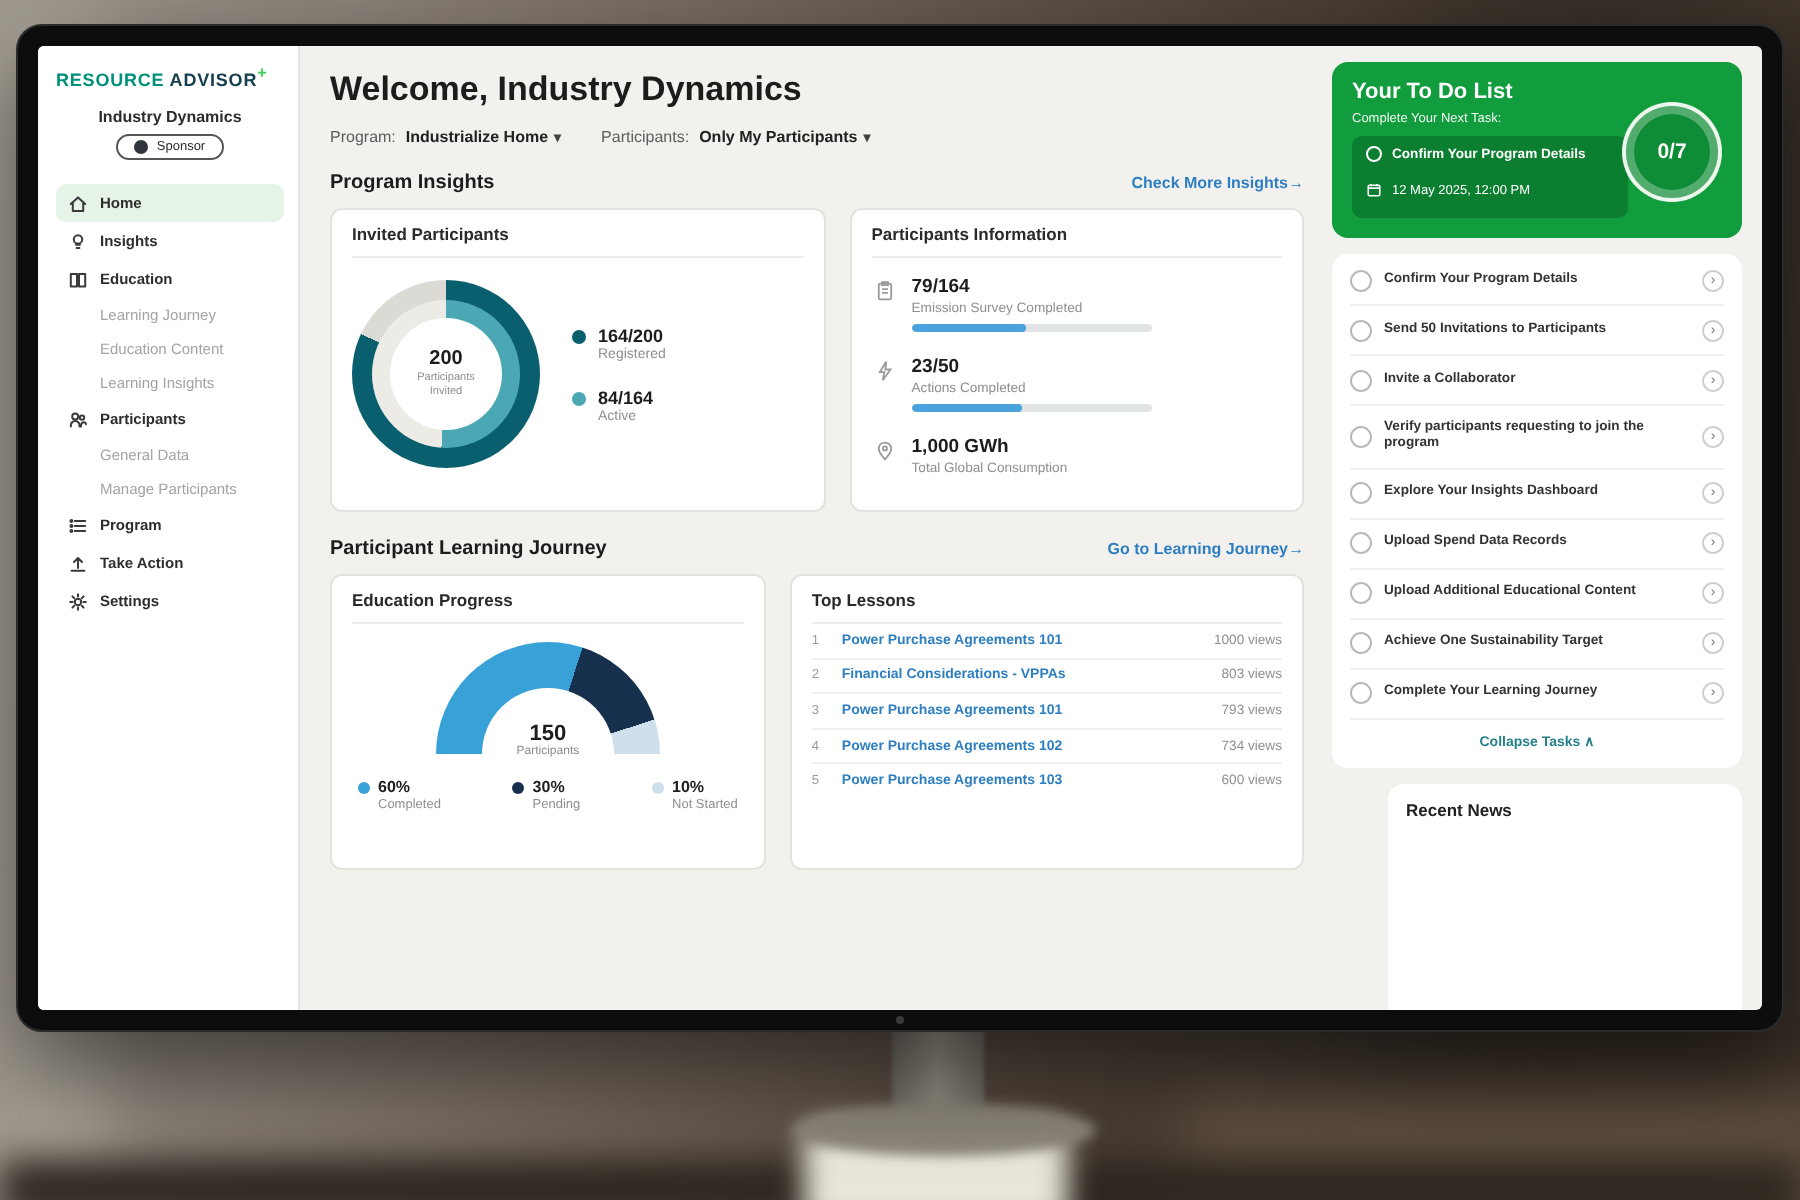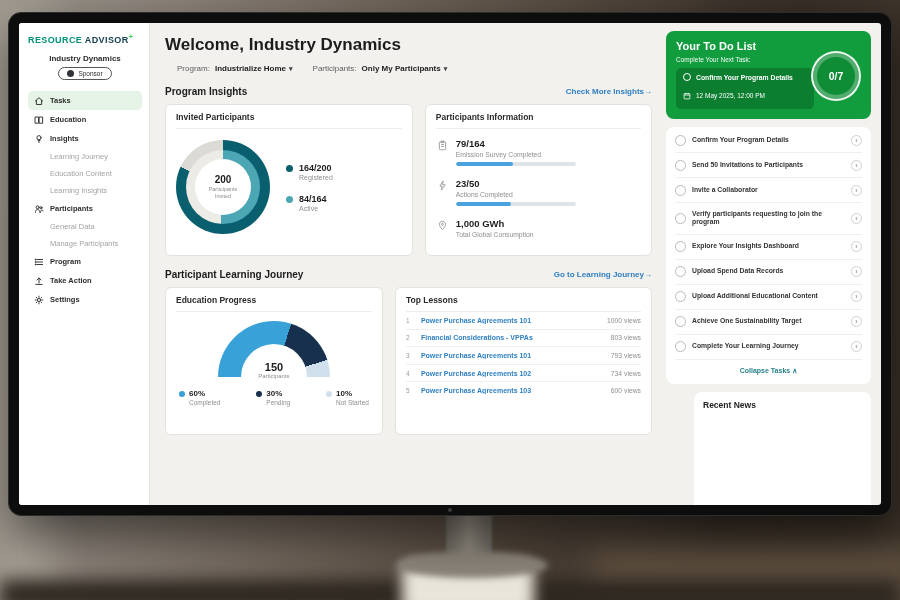--- a/index.html
+++ b/index.html
@@ -39,21 +39,21 @@
   .nav-item { display:flex; align-items:center; gap:6px; height:19px; padding:0 6px; border-radius:5px;
     font-size:7.5px; font-weight:700; color:#2e2e2e; cursor:pointer; }
   .nav-item.active { background:#e5f4e7; }
   .nav-sub { height:17px; display:flex; align-items:center; padding-left:22px; font-size:7.5px; color:#a3a3a0; cursor:pointer; }
   .icn { width:10px; height:10px; display:inline-flex; }
   .icn svg { width:10px; height:10px; stroke:#3a3a3a; fill:none; stroke-width:1; stroke-linecap:round; stroke-linejoin:round; }
 
   
   .main { flex:1; min-width:0; padding:8px 13px 0 15px; }
   .page-title { font-size:17px; font-weight:700; color:#1c1c1c; margin-top:4px; }
-  .filters { display:flex; gap:20px; margin-top:9px; align-items:center;margin-left:12px; }
+  .filters { display:flex; gap:20px; margin-top:9px; align-items:center; }
   .filter { display:flex; align-items:center; gap:5px; font-size:8px; color:#5d5d5d; }
   .filter .val { font-weight:700; color:#222; cursor:pointer; display:flex; align-items:center; gap:3px; }
   .caret { font-size:7px; color:#444; }
   .sect-head { display:flex; justify-content:space-between; align-items:center; margin-top:13px; }
   .sect-title { font-size:10px; font-weight:700; color:#1c1c1c; }
   .sect-link { font-size:8px; font-weight:700; color:#2e7fc1; cursor:pointer; display:flex; gap:0; align-items:center; }
   .cards { display:flex; gap:12px; margin-top:7px; }
   .card { background:#fff; border:1px solid #e3e2dd; border-radius:6px; padding:7px 10px; }
   .card-title { font-size:8.5px; font-weight:700; color:#2a2a2a; padding-bottom:6px; border-bottom:1px solid #eeedea; }
   .card-invited { flex:11; height:152px; }
@@ -161,38 +161,38 @@
             <span>Sponsor</span>
           </div>
         </div>
         <div class="nav">
           <div class="nav-item active">
             <span class="icn">
                 <svg viewBox="0 0 10 10">
                   <path d="M1.4 5 L5 1.7 L8.6 5 M2.4 4.3 V8.5 H7.6 V4.3"></path>
                 </svg>
               </span>
-            <span>Tasks</span>
-          </div>
-          <div class="nav-item">
-            <span class="icn">
-                <svg viewBox="0 0 10 10">
-                  <path d="M1.4 2 H4.5 V8.2 H1.4 Z M5.5 2 H8.6 V8.2 H5.5 Z"></path>
-                </svg>
-              </span>
-            <span>Education</span>
+            <span>Home</span>
           </div>
           <div class="nav-item">
             <span class="icn">
                 <svg viewBox="0 0 10 10">
                   <circle cx="5" cy="3.7" r="2.1"></circle>
                   <path d="M4 6.4 H6 M4.3 8 H5.7"></path>
                 </svg>
               </span>
             <span>Insights</span>
+          </div>
+          <div class="nav-item">
+            <span class="icn">
+                <svg viewBox="0 0 10 10">
+                  <path d="M1.4 2 H4.5 V8.2 H1.4 Z M5.5 2 H8.6 V8.2 H5.5 Z"></path>
+                </svg>
+              </span>
+            <span>Education</span>
           </div>
           <div class="nav-sub">
             <span>Learning Journey</span>
           </div>
           <div class="nav-sub">
             <span>Education Content</span>
           </div>
           <div class="nav-sub">
             <span>Learning Insights</span>
           </div>

